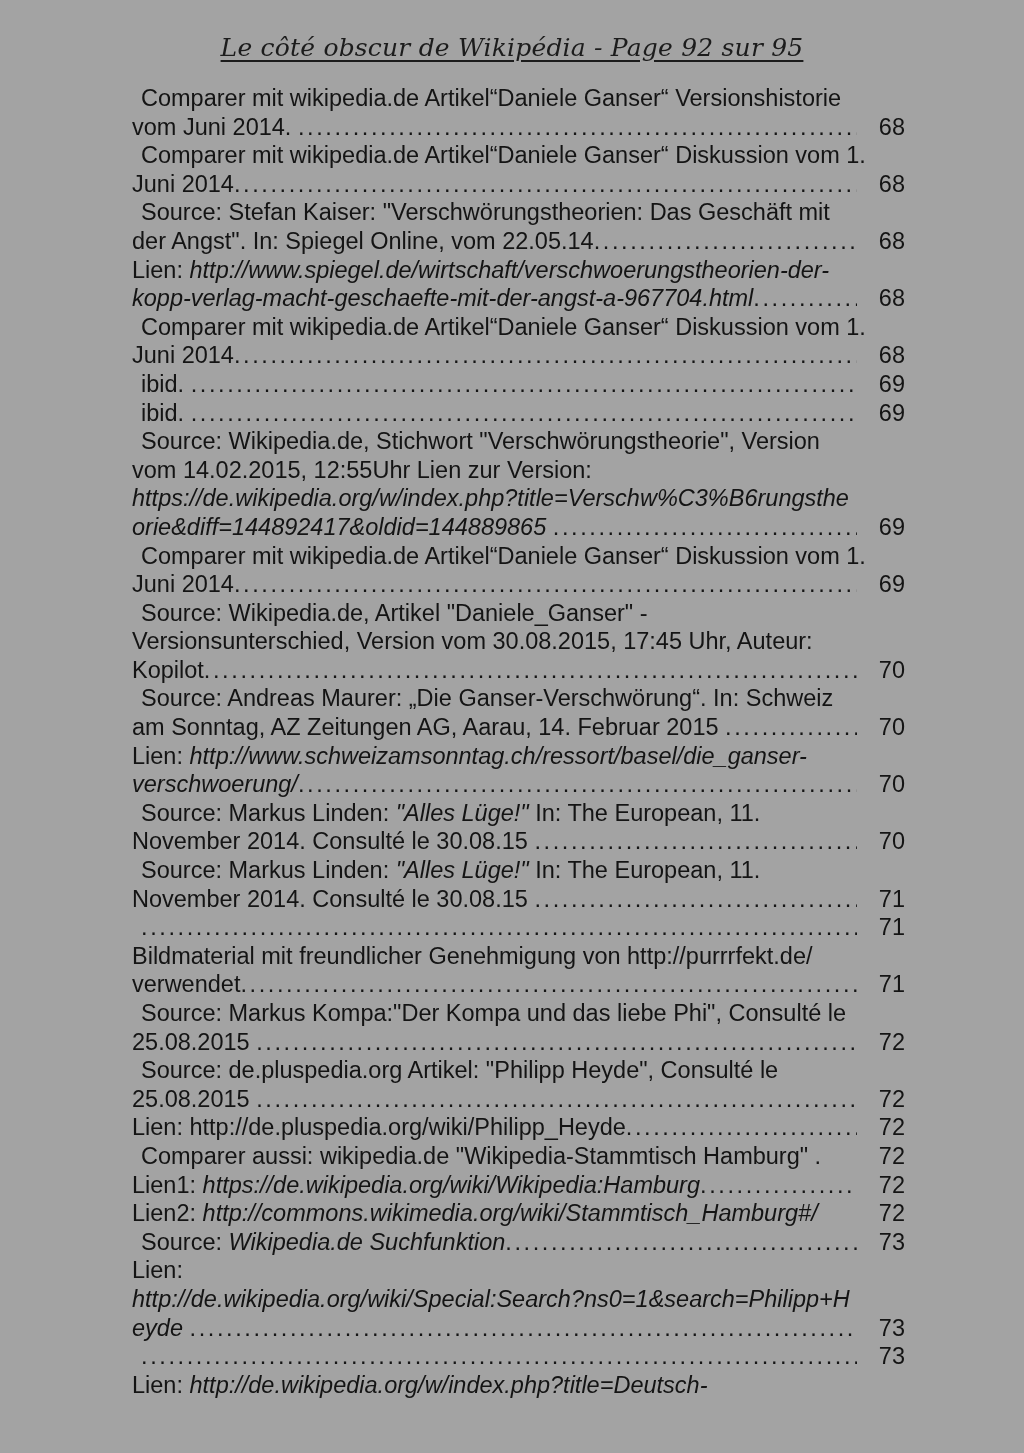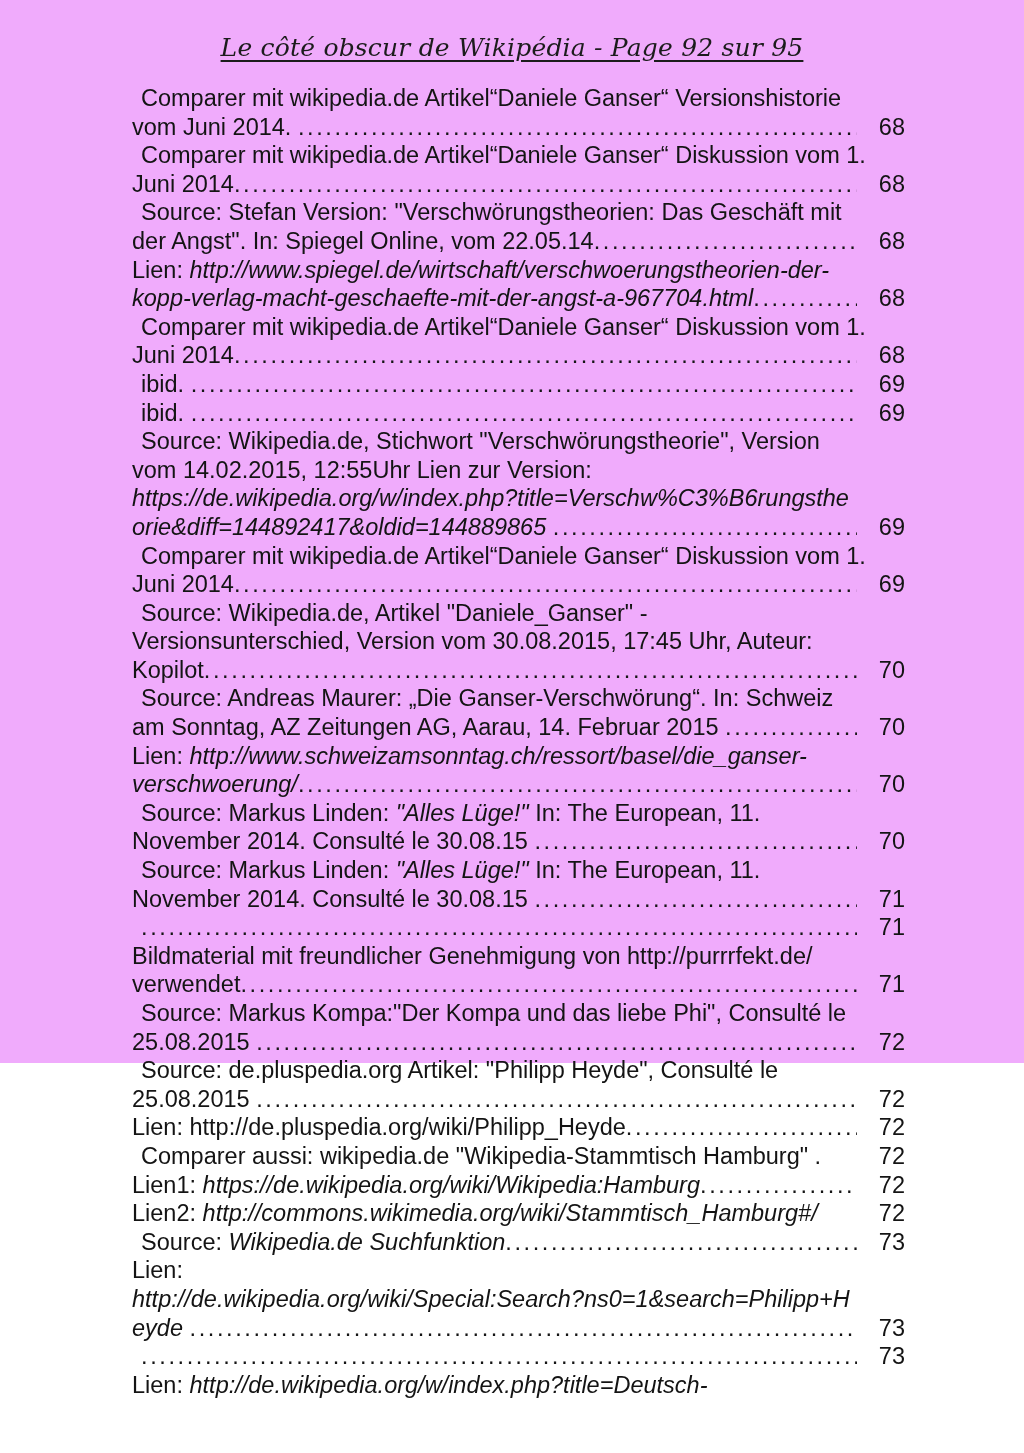--- a/index.html
+++ b/index.html
@@ -9,22 +9,22 @@
   body {
     width: 1024px;
     height: 1453px;
     background: #ffffff;
     font-family: "Liberation Sans", sans-serif;
     overflow: hidden;
   }
   .page {
     position: relative;
     width: 1024px;
-    height: 1063px;
-    background: #f0abfc;
+    height: 1453px;
+    background: #a3a3a3;
   }
   .header {
     position: absolute;
     top: 33px;
     left: 0;
     width: 100%;
     text-align: center;
   }
   .header-title {
     font-family: "DejaVu Serif", serif;
@@ -98,21 +98,21 @@
       <div class="line indent">
     <span class="text"><span class="run">Comparer mit wikipedia.de Artikel“Daniele Ganser“ Diskussion vom 1.</span></span>
 
   </div>
       <div class="line">
     <span class="text"><span class="run">Juni 2014</span></span>
     <span class="leader"></span>
     <span class="page-num">68</span>
   </div>
       <div class="line indent">
-    <span class="text"><span class="run">Source: Stefan Version: "Verschwörungstheorien: Das Geschäft mit</span></span>
+    <span class="text"><span class="run">Source: Stefan Kaiser: "Verschwörungstheorien: Das Geschäft mit</span></span>
 
   </div>
       <div class="line">
     <span class="text"><span class="run">der Angst". In: Spiegel Online, vom 22.05.14</span></span>
     <span class="leader"></span>
     <span class="page-num">68</span>
   </div>
       <div class="line">
     <span class="text"><span class="run">Lien: </span><span class="run italic">http://www.spiegel.de/wirtschaft/verschwoerungstheorien-der-</span></span>
 

